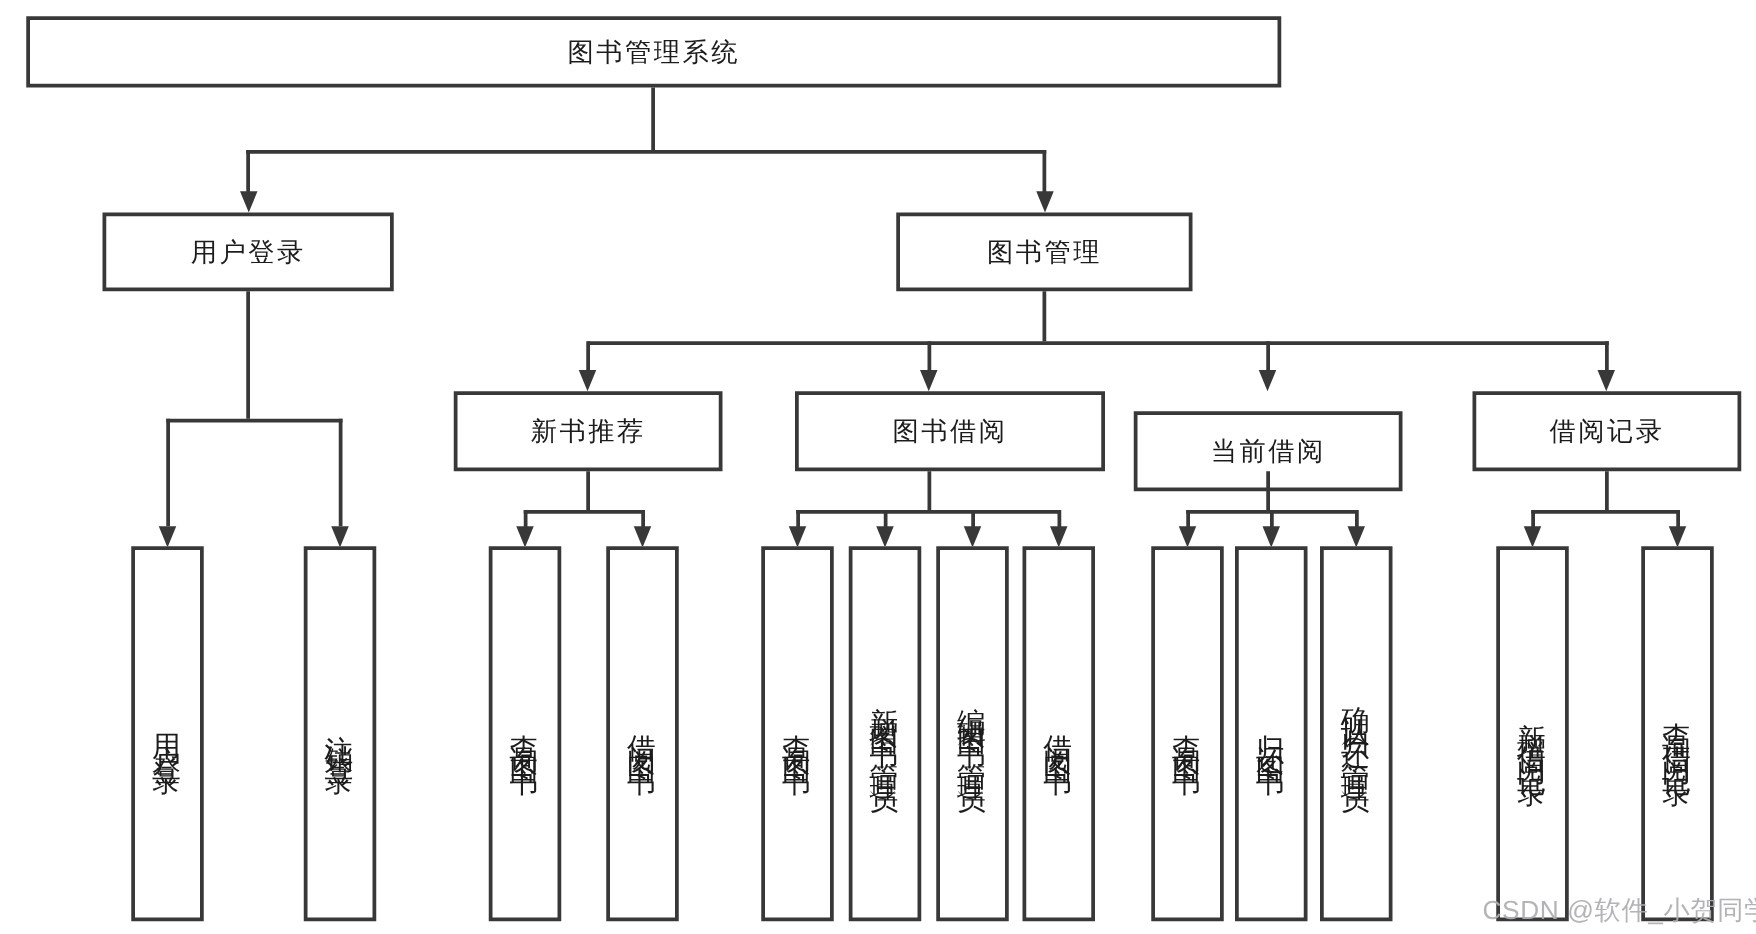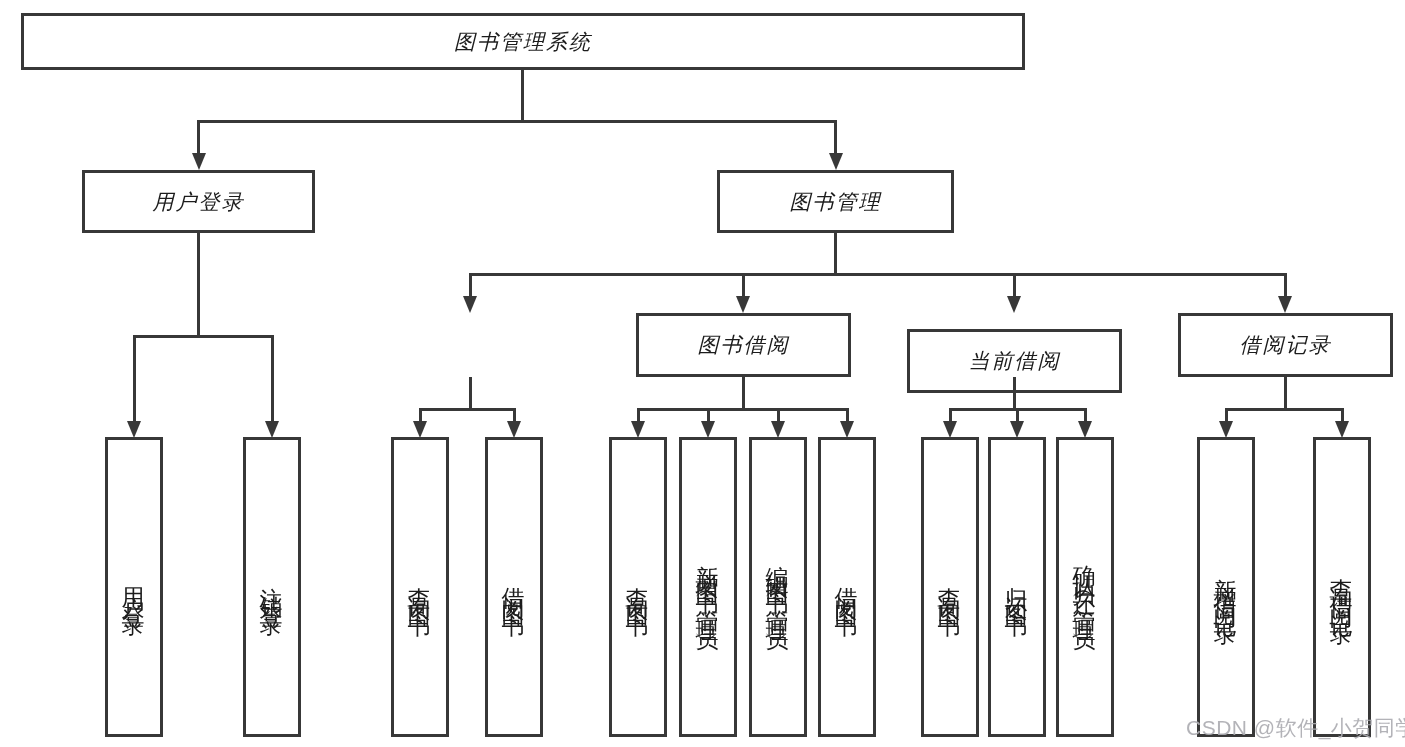--- a/index.html
+++ b/index.html
@@ -18,21 +18,20 @@
     border: 3px solid #383838;
     background: #ffffff;
     display: flex;
     align-items: center;
     justify-content: center;
   }
   .hlabel {
     font-size: 21px;
     letter-spacing: 2px;
     white-space: nowrap;
-    font-style: italic;
   }
   .vtext {
     writing-mode: vertical-rl;
     text-orientation: mixed;
     font-size: 23px;
     letter-spacing: 9px;
     white-space: nowrap;
   }
   .vline { position: absolute; width: 3px; background: #383838; }
   .hline { position: absolute; height: 3px; background: #383838; }
@@ -88,21 +87,24 @@
   <div class="hline" style="left:470px; top:273px; width:817px;"></div>
   <div class="vline" style="left:469px; top:273px; height:24px;"></div>
   <div class="ah" style="left:463px; top:296px;"></div>
   <div class="vline" style="left:742px; top:273px; height:24px;"></div>
   <div class="ah" style="left:736px; top:296px;"></div>
   <div class="vline" style="left:1013px; top:273px; height:24px;"></div>
   <div class="ah" style="left:1007px; top:296px;"></div>
   <div class="vline" style="left:1284px; top:273px; height:24px;"></div>
   <div class="ah" style="left:1278px; top:296px;"></div>
 
-  <div class="box" style="left:636px; top:313px; width:215px; height:64px;">
+  <div class="box" style="left:363px; top:313px; width:215px; height:64px;">
+    <span class="hlabel">新书推荐</span>
+  </div>
+  <div class="box" style="left:636px; top:313px; width:248px; height:64px;">
     <span class="hlabel">图书借阅</span>
   </div>
   <div class="box" style="left:907px; top:313px; width:215px; height:64px;margin-top:16px;">
     <span class="hlabel">当前借阅</span>
   </div>
   <div class="box" style="left:1178px; top:313px; width:215px; height:64px;">
     <span class="hlabel">借阅记录</span>
   </div>
 
   <div class="vline" style="left:469px; top:377px; height:31px;"></div>

